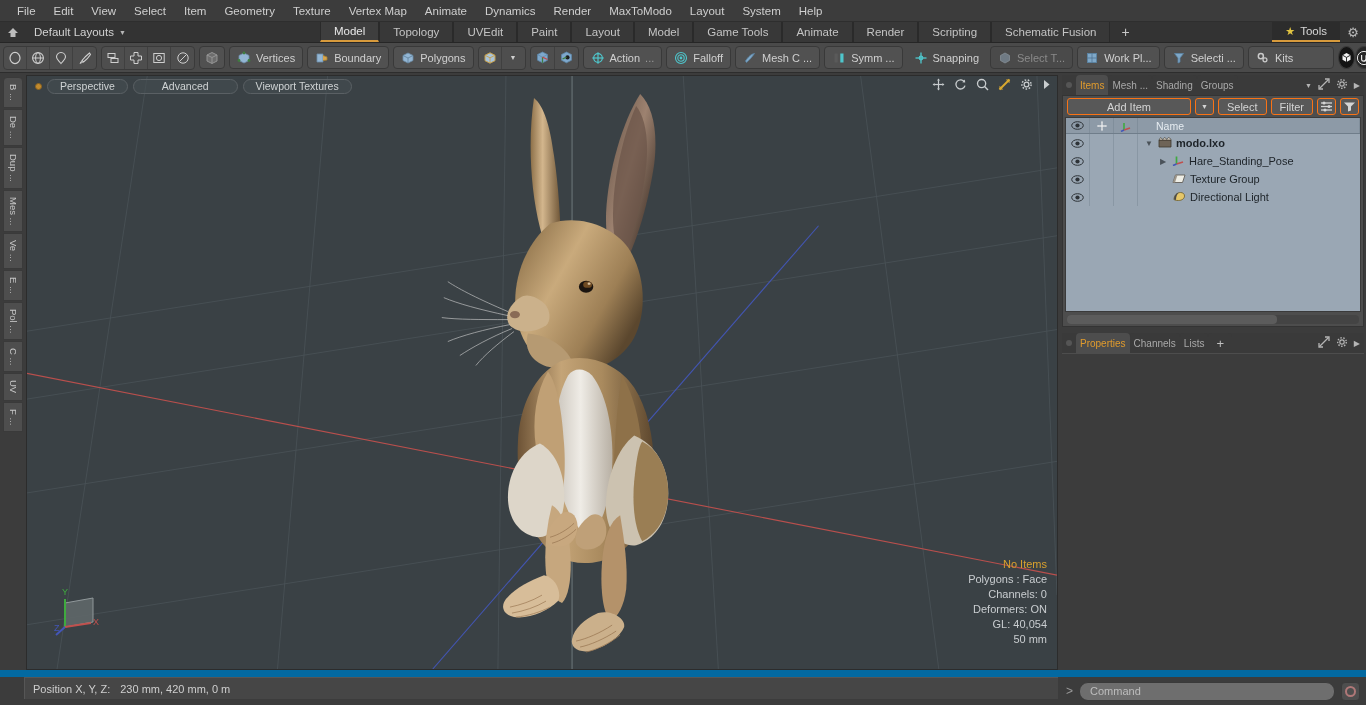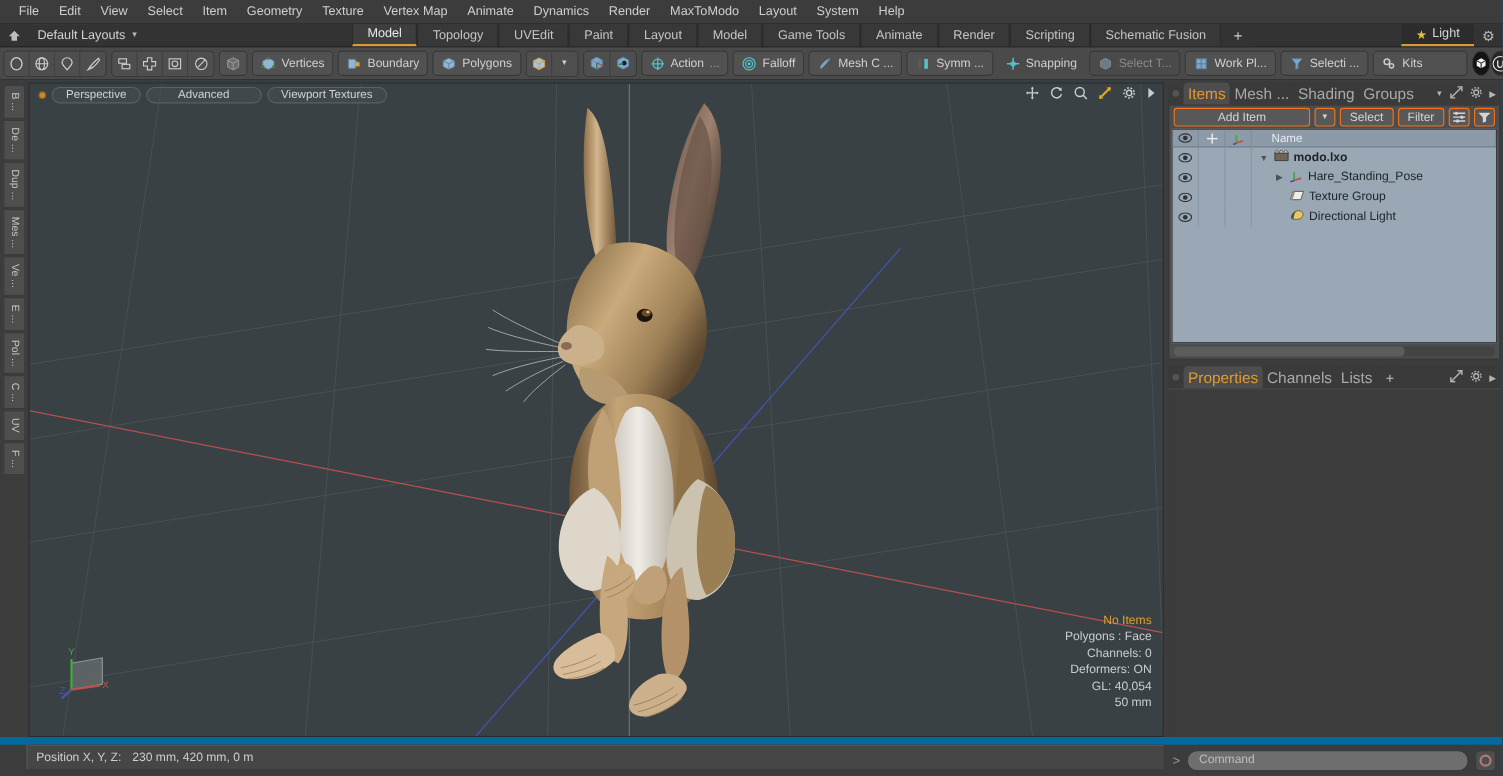--- a/index.html
+++ b/index.html
@@ -128,21 +128,21 @@
   .gizmo { position: absolute; left: 26px; bottom: 28px; width: 60px; height: 60px; z-index: 6; }
 
   
   .rightpanel { width: 306px; background: #3c3c3c; display: flex; flex-direction: column; padding: 2px 2px 0 2px; }
   .panel-tabbar {
     height: 20px; display: flex; align-items: stretch; background: #3a3a3a; position: relative;
   }
   .panel-dot { width: 14px; display: flex; align-items: center; justify-content: center; }
   .panel-dot i { width: 6px; height: 6px; border-radius: 50%; background: #555; display: block; }
   .ptab {
-    padding: 0 4px; display: flex; align-items: center; font-size: 14px; color: #a9a9a9;
+    padding: 0 4px; display: flex; align-items: center; font-size: 10px; color: #a9a9a9;
     border-radius: 4px 4px 0 0; background: #3a3a3a; white-space: nowrap;
   }
   .ptab.active { background: #4d4d4d; color: #e09b2d; }
   .ptab.plus { font-size: 13px; padding: 0 8px; color: #c0c0c0; }
   .panel-tools { margin-left: auto; display: flex; align-items: center; gap: 6px; padding-right: 4px; color: #b5b5b5; font-size: 11px; }
 
   .panel-body { background: #4d4d4d; border: 1px solid #343434; flex: none; }
   .itemtoolbar { height: 21px; display: flex; align-items: center; gap: 4px; padding: 2px 4px; }
   .it-btn {
     height: 17px; border: 1px solid #f97316; border-radius: 3px; background: #585858;
@@ -237,21 +237,21 @@
       <div class="ltab">Game Tools</div>
       <div class="ltab">Animate</div>
       <div class="ltab">Render</div>
       <div class="ltab">Scripting</div>
       <div class="ltab">Schematic Fusion</div>
       <div class="ltab plus">+</div>
     </div>
     <div class="layout-right">
       <div class="only-btn">
         <span class="star">★</span>
-        <span>Light</span>
+        <span>Tools</span>
       </div>
       <div class="gear-sq">⚙</div>
     </div>
   </div>
 
   <div class="toolbar">
     <div class="tb-group">
       <div class="tb-btn">
         <svg width="14" height="14" viewBox="0 0 14 14">
             <ellipse cx="7" cy="7" rx="5" ry="5.6" fill="none" stroke="#cfcfcf" stroke-width="1.2"></ellipse>

